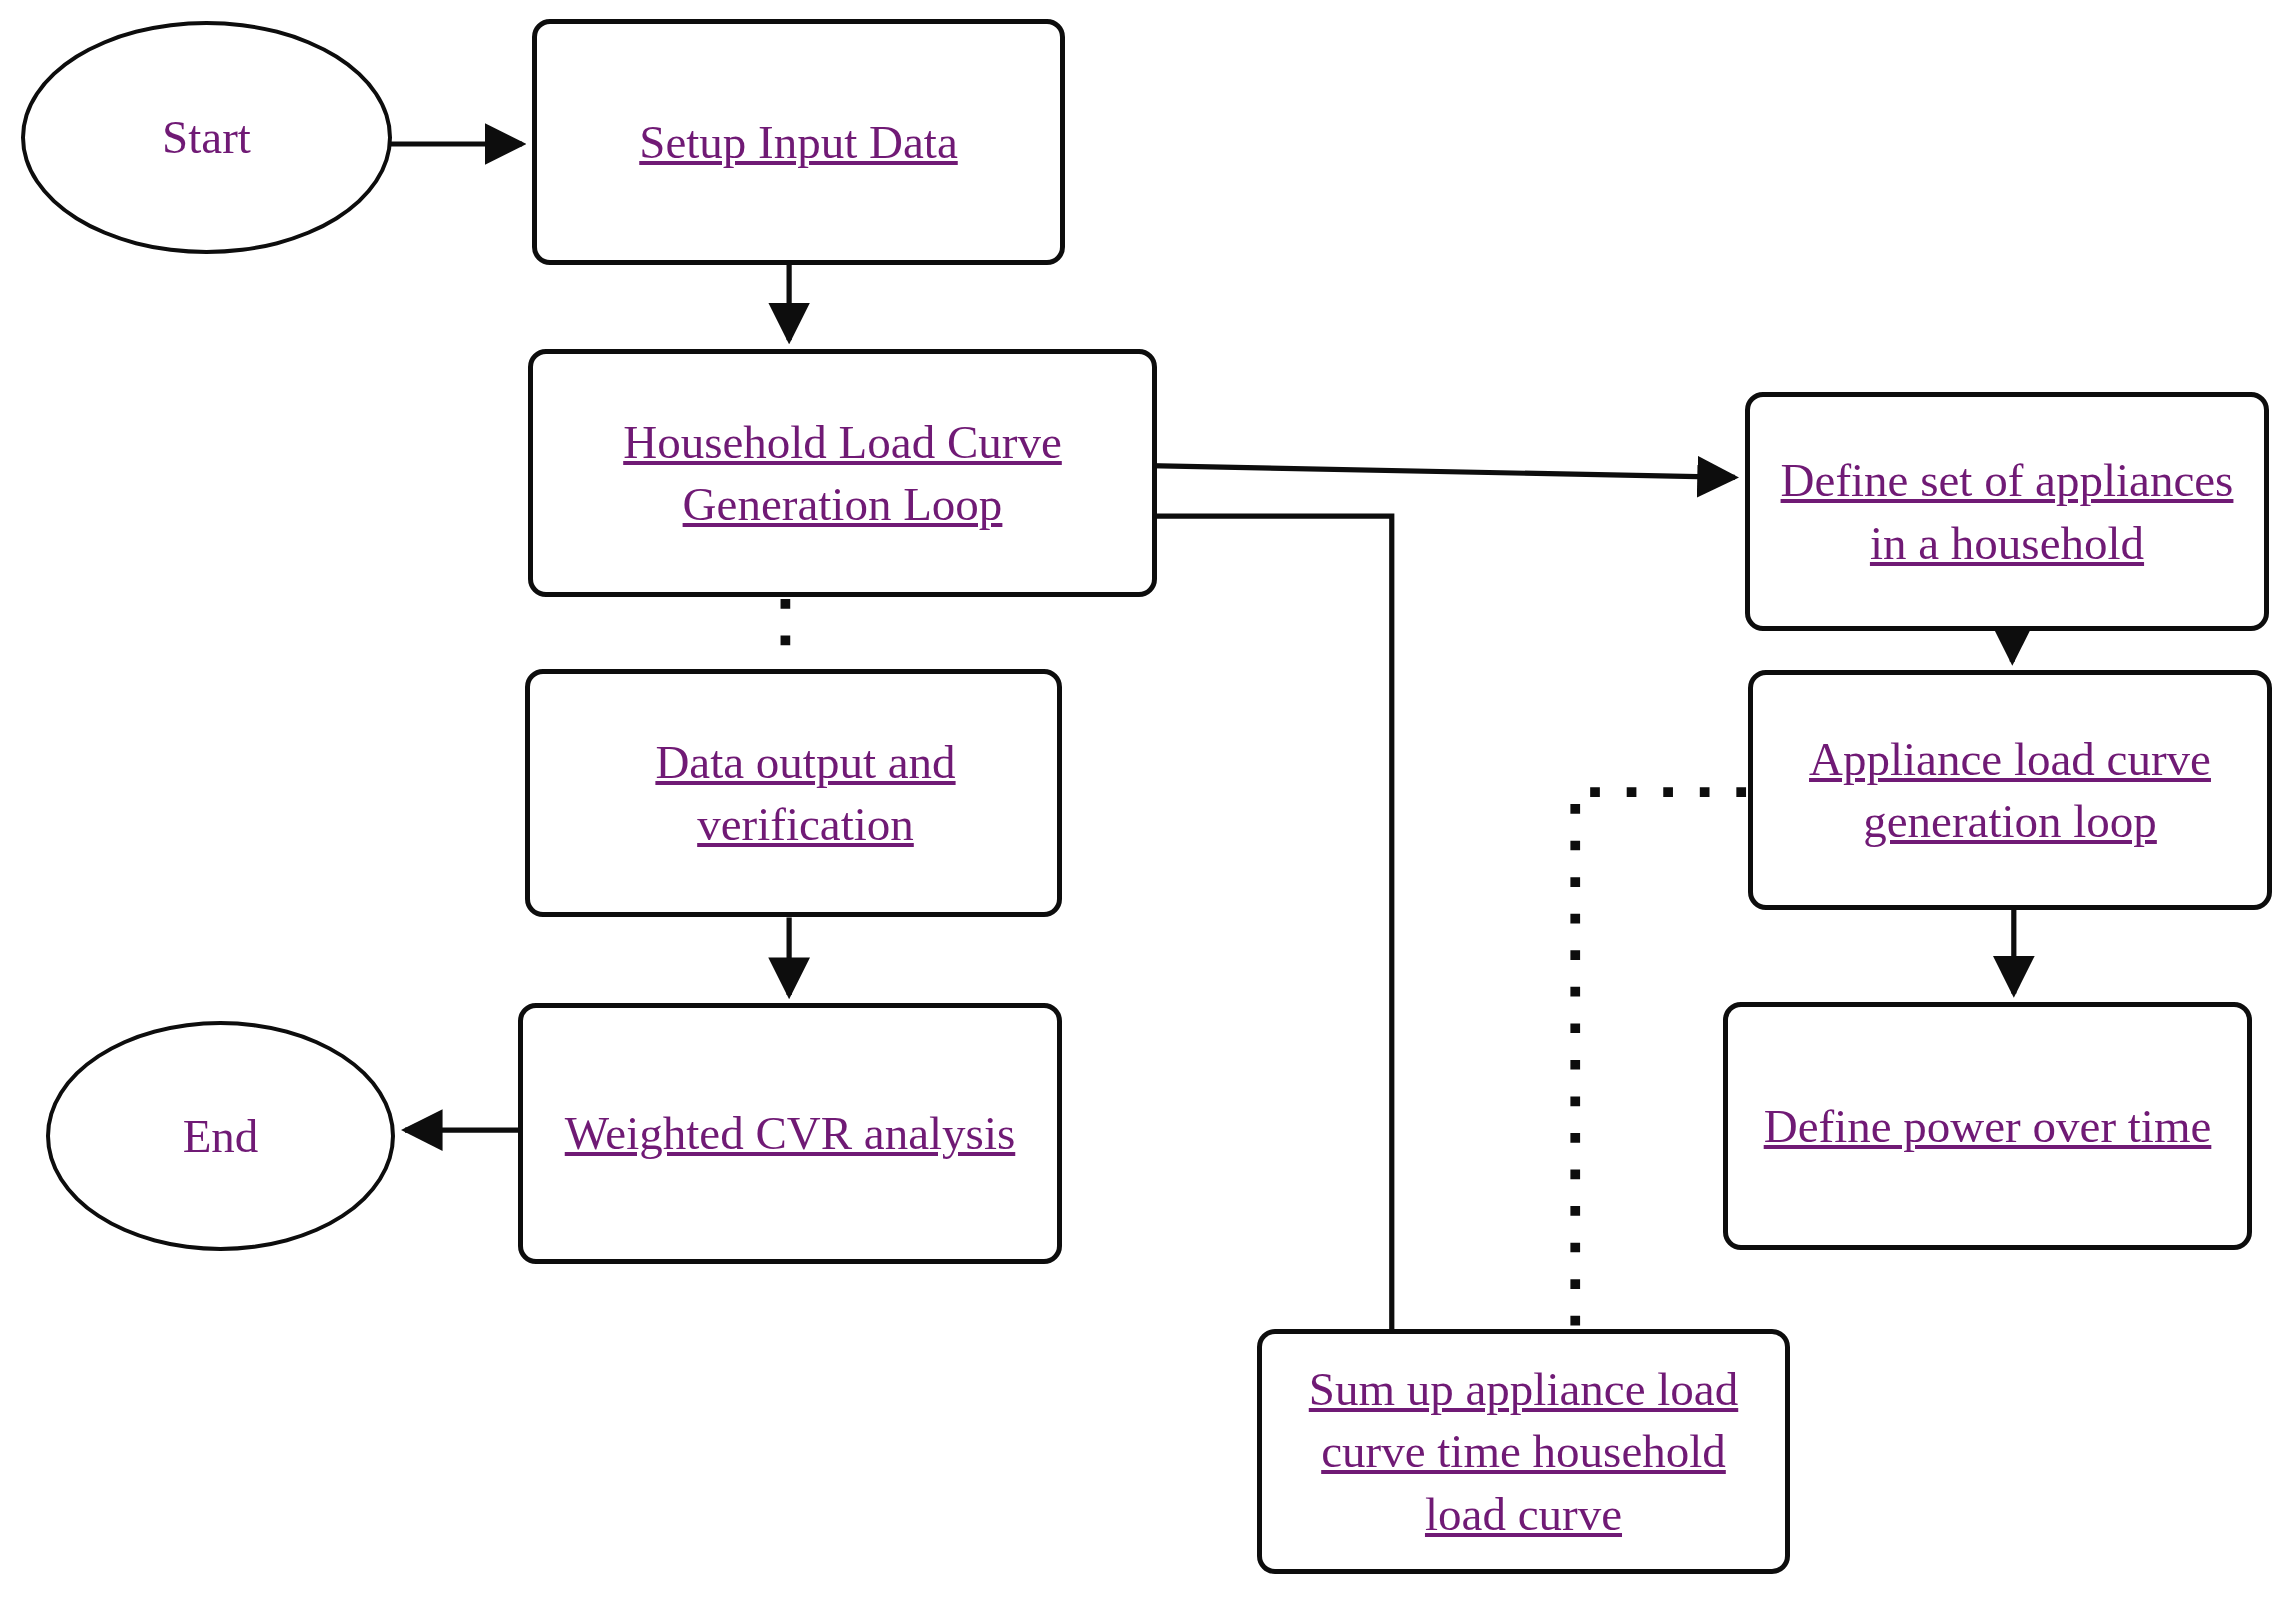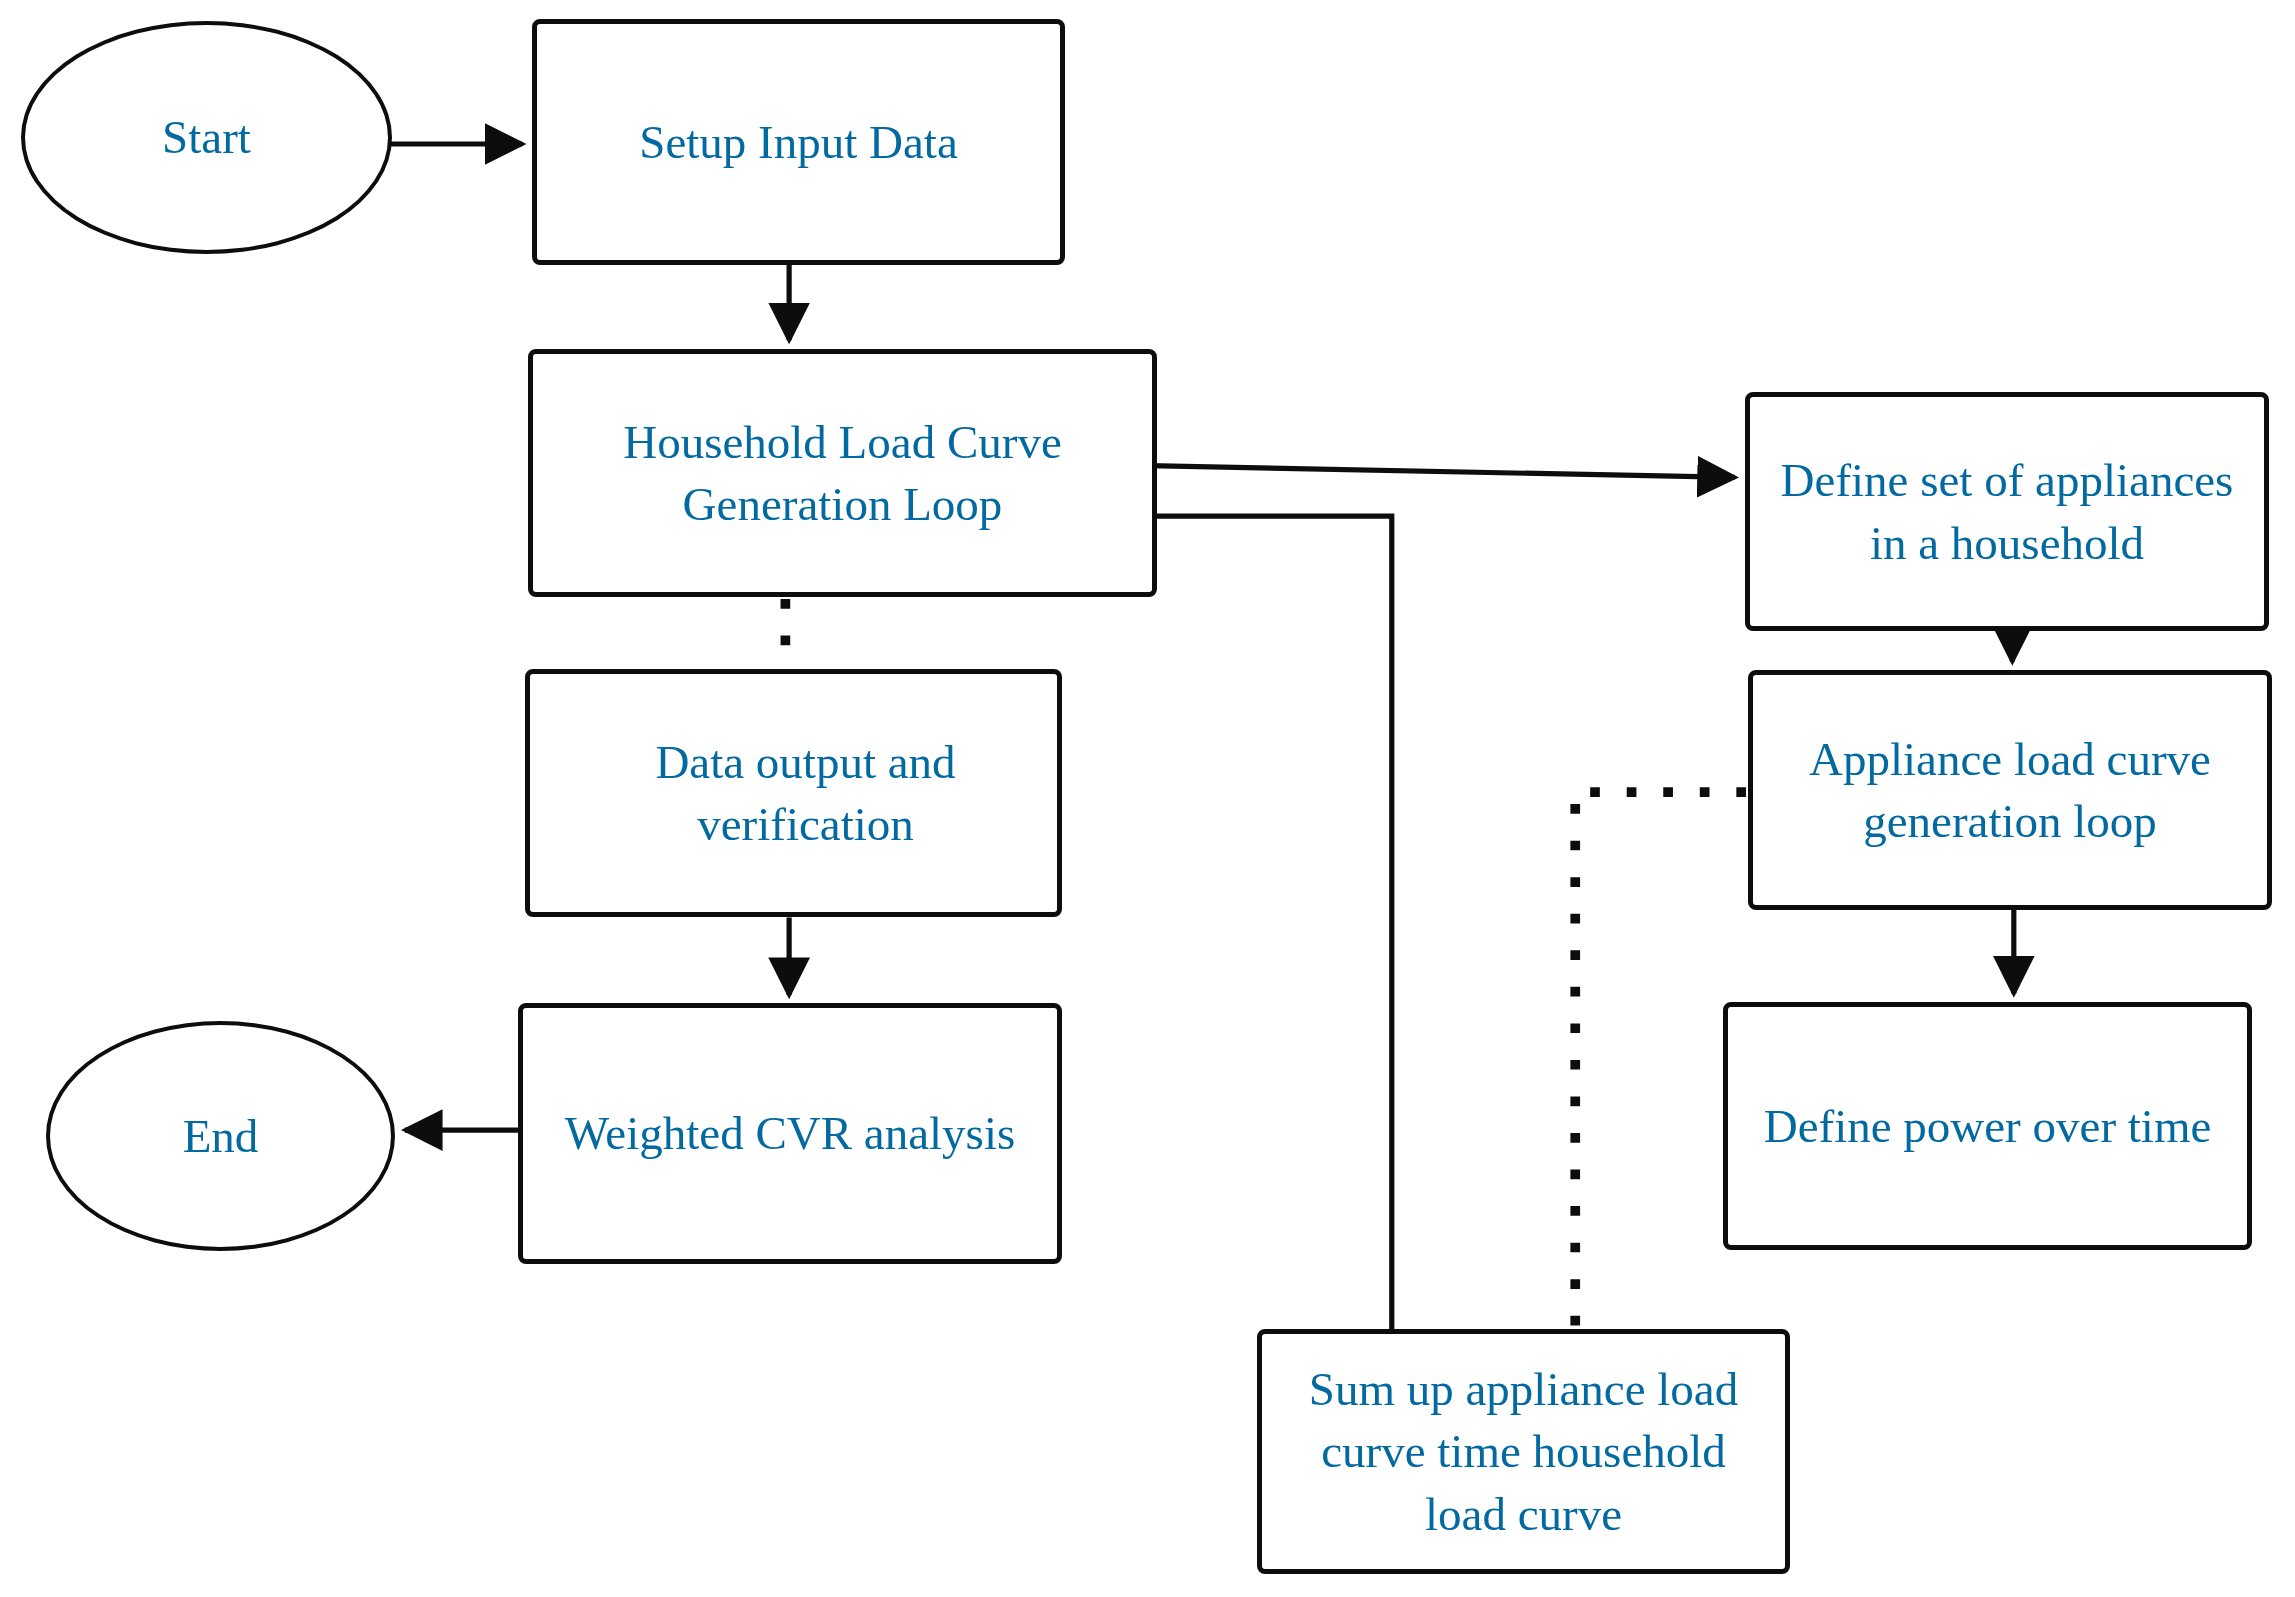--- a/index.html
+++ b/index.html
@@ -6,21 +6,21 @@
     margin: 0;
     padding: 0;
     background: #ffffff;
   }
   .canvas {
     position: relative;
     width: 2295px;
     height: 1597px;
     background: #ffffff;
     font-family: "Liberation Serif", "DejaVu Serif", serif;
-    color: #0369a1;
+    color: #701a75;
     overflow: hidden;
   }
   svg.edges-layer {
     position: absolute;
     left: 0;
     top: 0;
     width: 2295px;
     height: 1597px;
     display: block;
   }
@@ -37,21 +37,21 @@
   .node {
     position: absolute;
     box-sizing: border-box;
     background: #ffffff;
     border: 5.2px solid #0d0d0d;
     display: flex;
     align-items: center;
     justify-content: center;
     text-align: center;
   }
-  .node.process { border-radius: 8px; }
+  .node.process { border-radius: 18px; text-decoration: underline; }
   .node.terminal { border-radius: 50%; border-width: 4.5px; }
   .label {
     font-size: 47px;
     line-height: 1.32;
     padding: 0 10.4px;
   }
   .label span {
     display: block;
     white-space: nowrap;
   }

